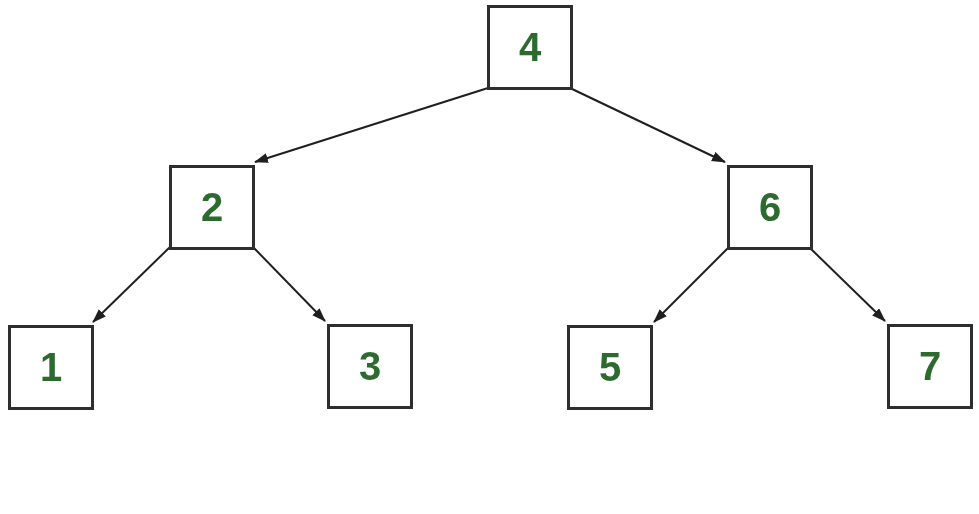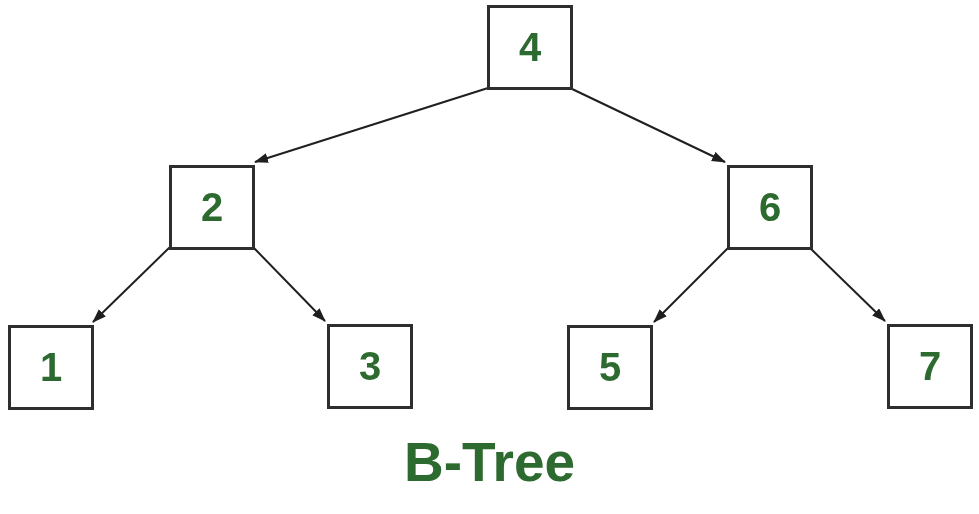--- a/index.html
+++ b/index.html
@@ -104,15 +104,14 @@
   <div class="node node-3">
     <span>3</span>
   </div>
   <div class="node node-5">
     <span>5</span>
   </div>
   <div class="node node-7">
     <span>7</span>
   </div>
 
-  <div class="diagram-title">B-Tree</div>
 
 </div>
 
 </body></html>

